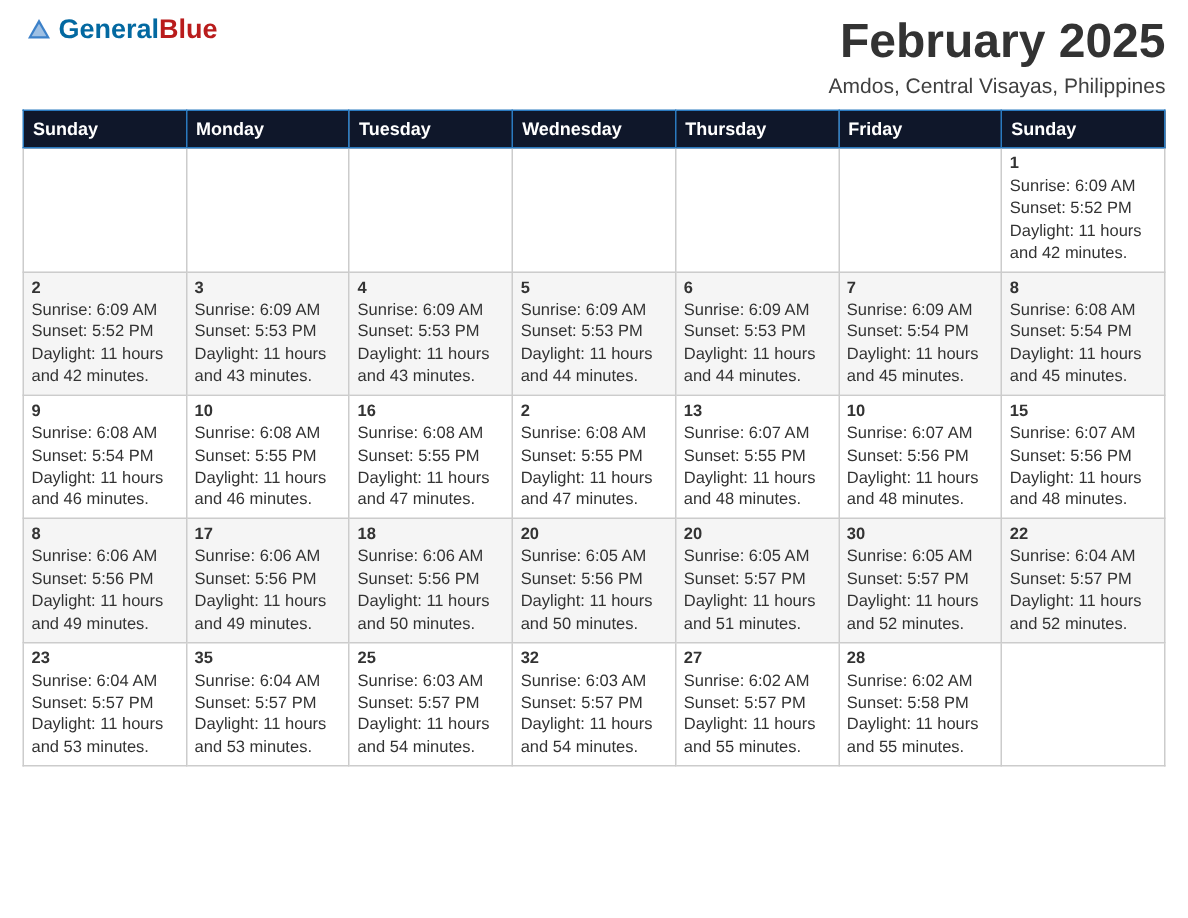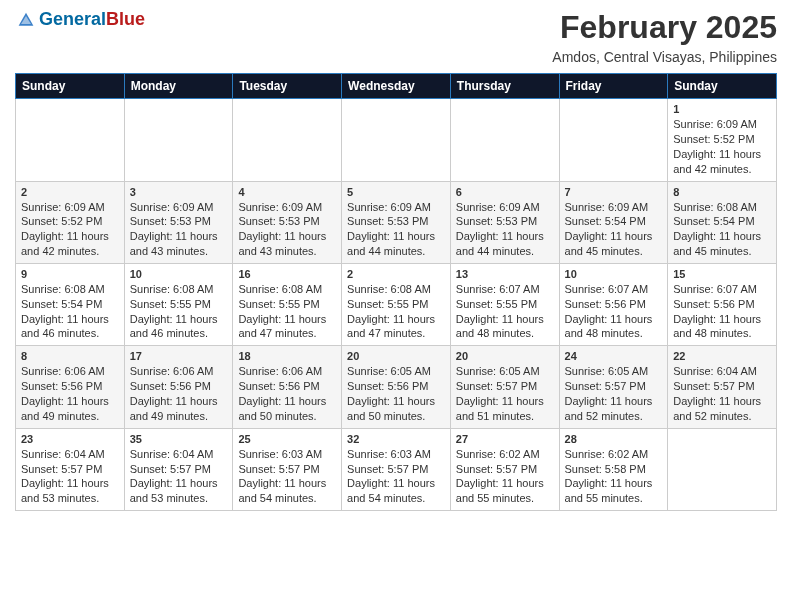--- a/index.html
+++ b/index.html
@@ -283,21 +283,21 @@
 and 50 minutes.</div>
           </td>
           <td>
             <span class="day-num">20</span>
             <div class="day-info" style="white-space: pre-line;">Sunrise: 6:05 AM
 Sunset: 5:57 PM
 Daylight: 11 hours
 and 51 minutes.</div>
           </td>
           <td>
-            <span class="day-num">24</span>
+            <span class="day-num">30</span>
             <div class="day-info" style="white-space: pre-line;">Sunrise: 6:05 AM
 Sunset: 5:57 PM
 Daylight: 11 hours
 and 52 minutes.</div>
           </td>
           <td>
             <span class="day-num">22</span>
             <div class="day-info" style="white-space: pre-line;">Sunrise: 6:04 AM
 Sunset: 5:57 PM
 Daylight: 11 hours

